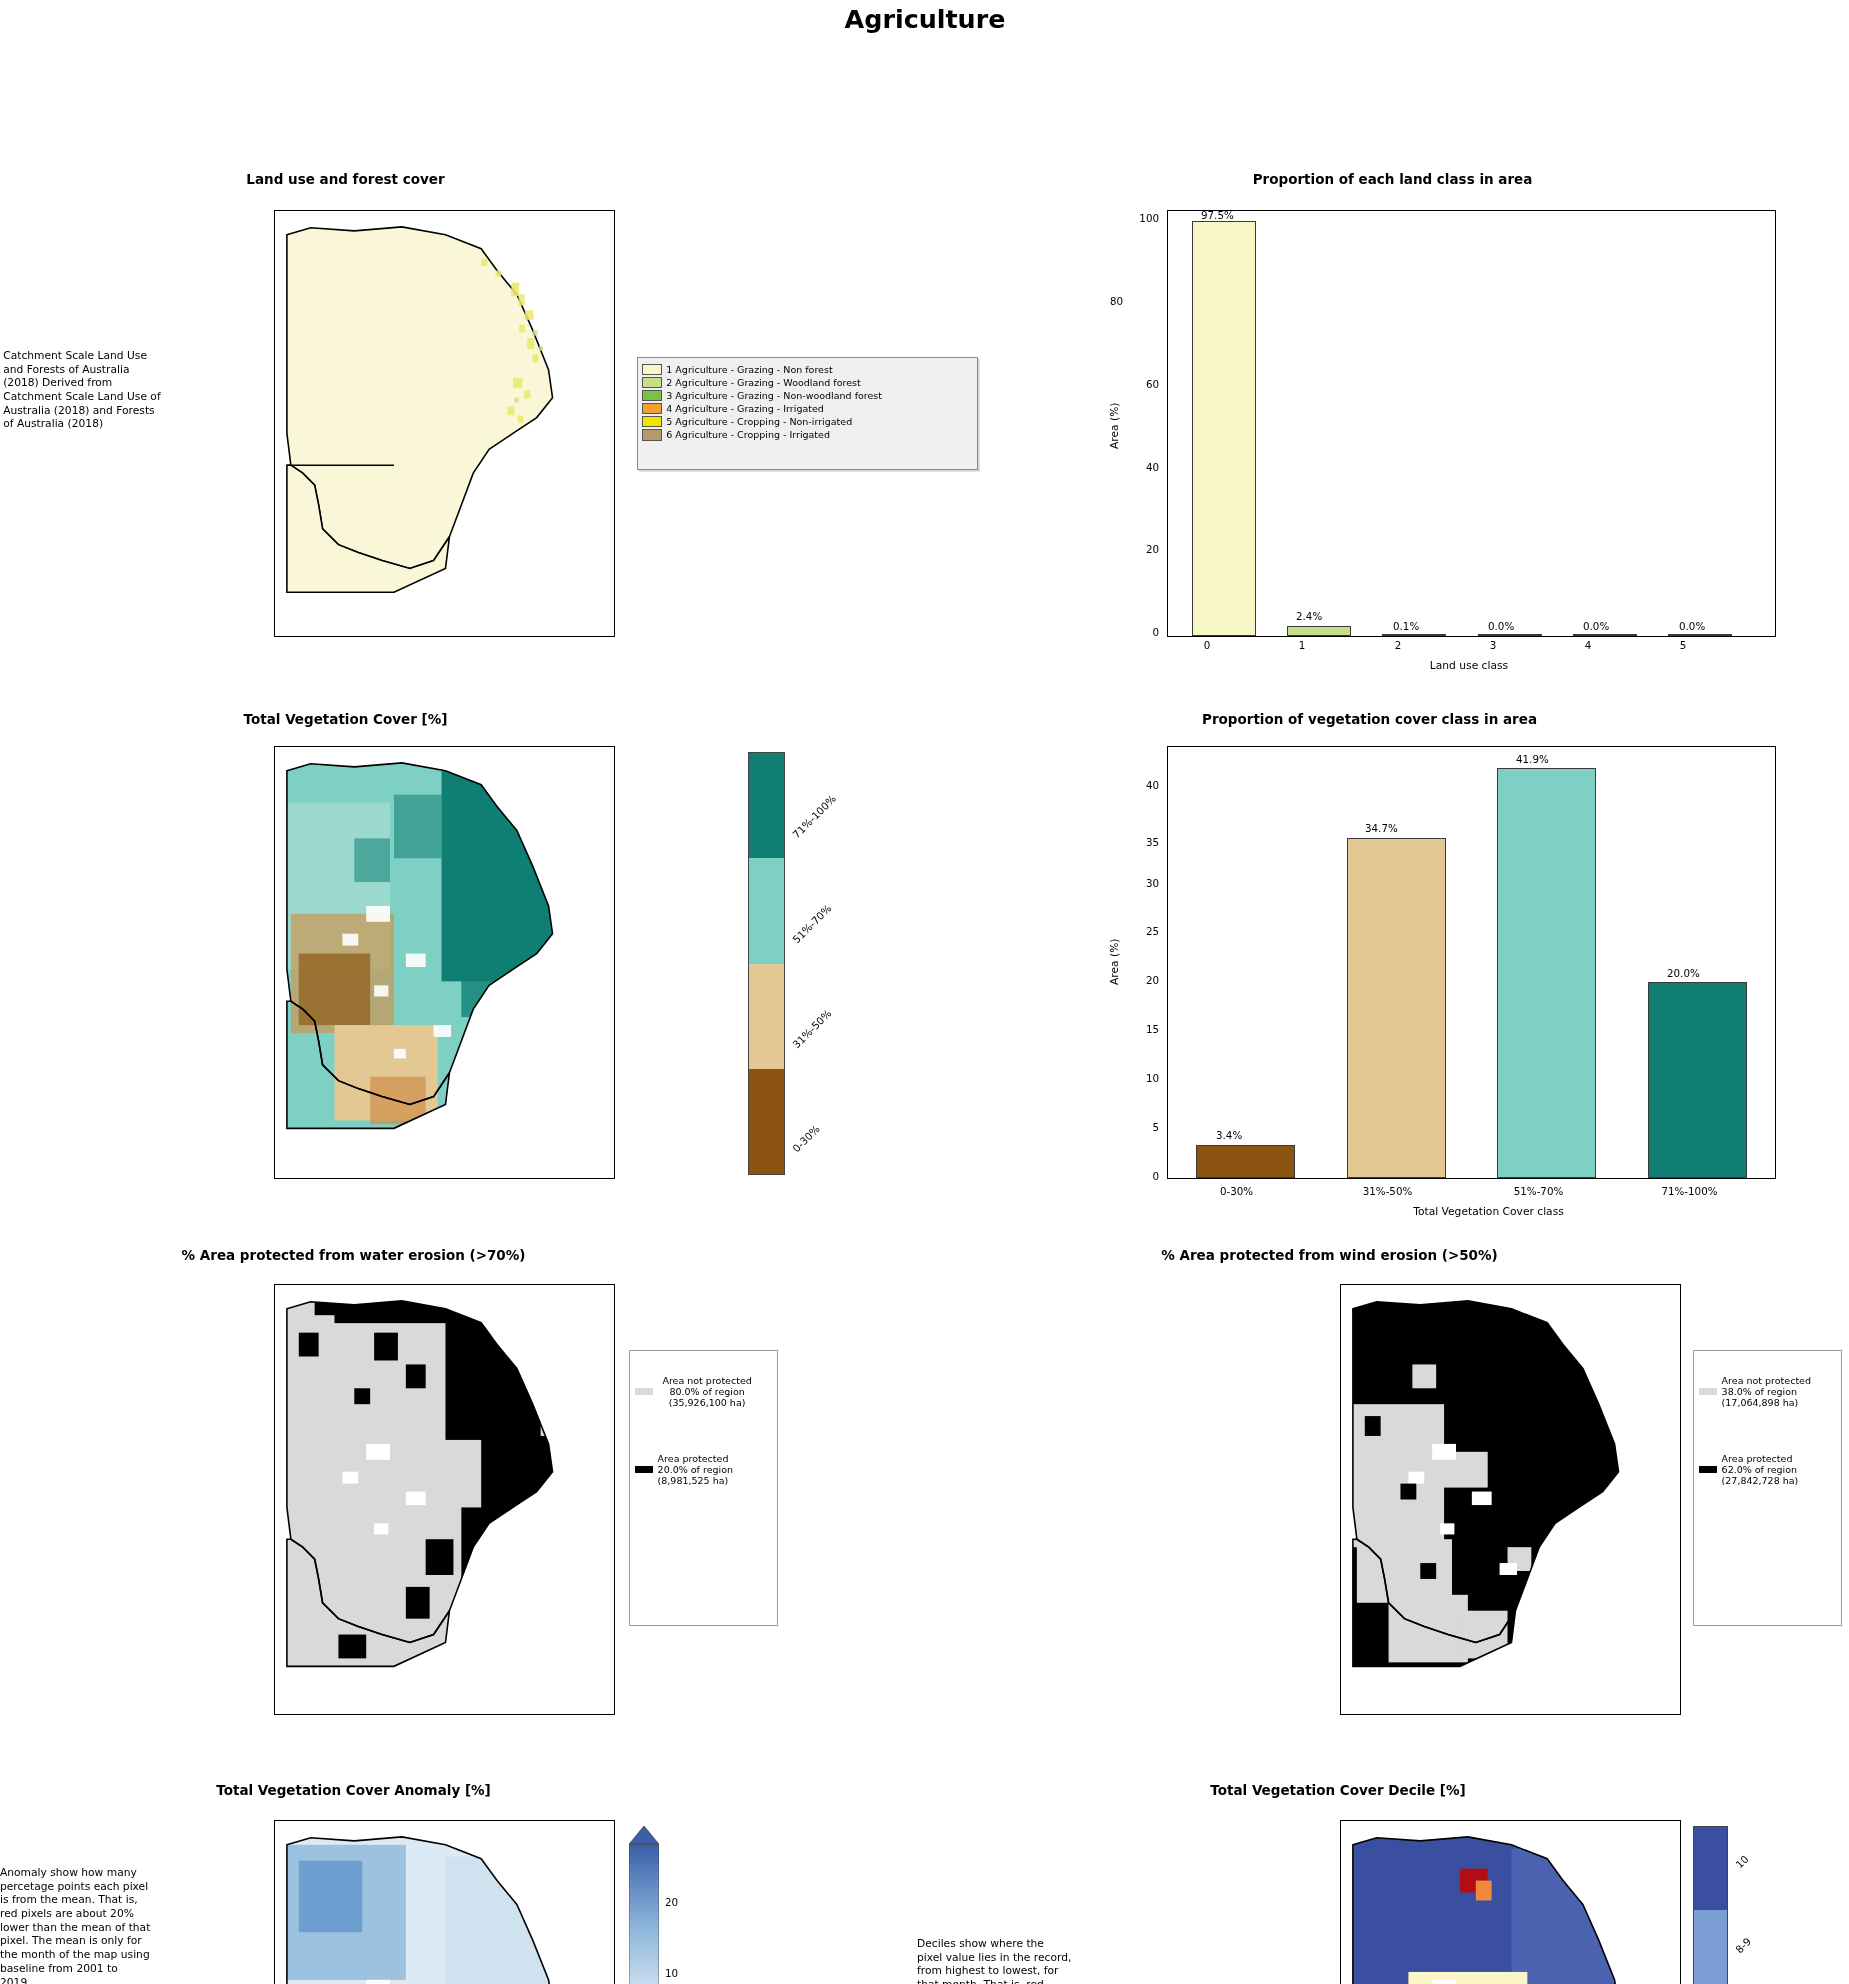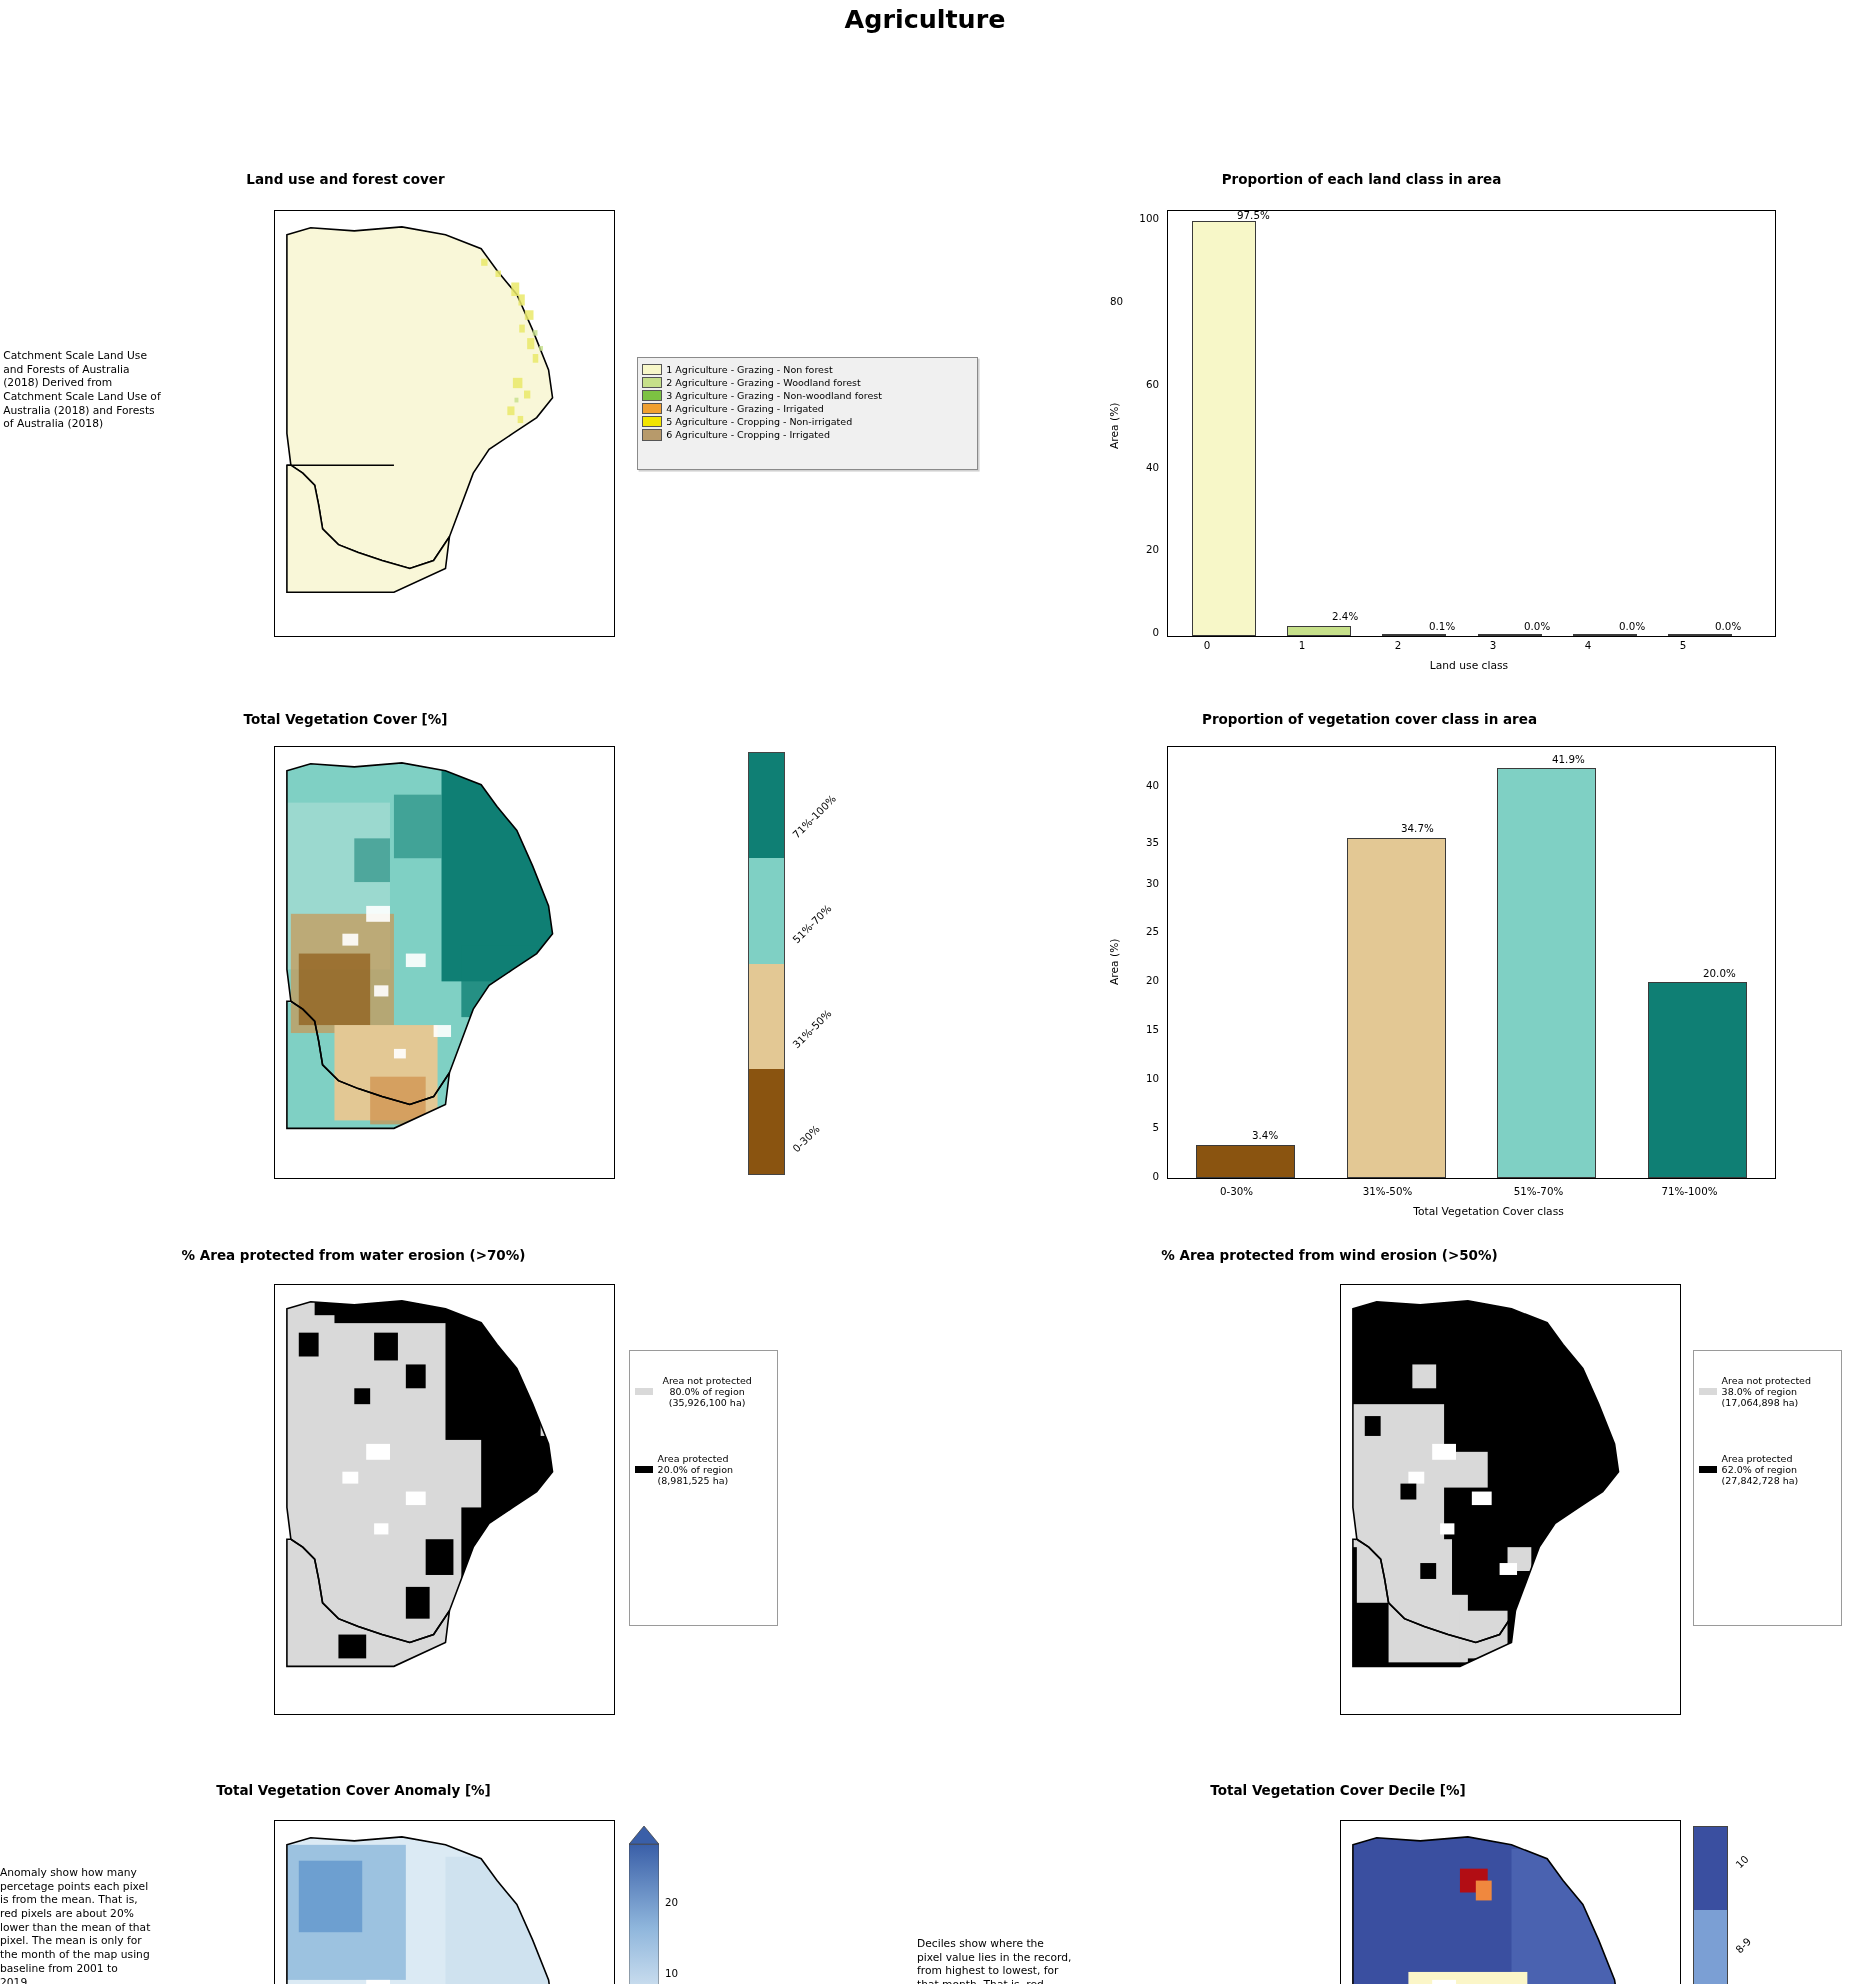--- a/index.html
+++ b/index.html
@@ -16,21 +16,21 @@
   .legendrow{display:flex;align-items:flex-start;margin:1.6px 4px;}
   .swatch{width:17.5px;height:9.5px;border:0.4px solid #555;margin-right:4.8px;flex:none;}
   .legendlabel{font-size:9.5px;white-space:nowrap;}
   .legendbox2{position:absolute;border:0.8px solid #9a9a9a;background:#ffffff;}
   .legendrow2{display:flex;align-items:center;margin:5.6px 4.8px;}
   .swatch2{width:18px;height:7.1px;margin-right:4.8px;flex:none;}
   .legendlabel2{font-size:9.5px;line-height:1.18;}
   
   .axisbox{position:absolute;border:1.2px solid #000;background:#fff;}
   .bar{position:absolute;bottom:0;border:0.8px solid #3a3a3a;box-sizing:border-box;}
-  .barlabel{position:absolute;font-size:10.3px;white-space:nowrap;margin-left:36px;}
+  .barlabel{position:absolute;font-size:10.3px;white-space:nowrap;}
   .ytick{position:absolute;font-size:10.3px;text-align:right;}
   .xtick{position:absolute;font-size:10.3px;text-align:center;}
   .axlabel{position:absolute;font-size:10.7px;text-align:center;}
   .ylabel-rot{position:absolute;font-size:10.7px;transform:rotate(-90deg);transform-origin:left top;white-space:nowrap;}
   
   .cbar{position:absolute;border:0.8px solid #444;}
   .cbarlabel{position:absolute;font-size:10.3px;white-space:nowrap;transform:rotate(-45deg);transform-origin:left top;}
 </style>
 </head>
 <body>
@@ -88,21 +88,21 @@
   <div class="legendrow">
       <span class="swatch" style="background:#f2e500"></span>
       <span class="legendlabel">5 Agriculture - Cropping - Non-irrigated</span>
     </div>
   <div class="legendrow">
       <span class="swatch" style="background:#b79a6b"></span>
       <span class="legendlabel">6 Agriculture - Cropping - Irrigated</span>
     </div>
 </div>
 
-<div class="abs panel-title" style="left:1064px;top:171px;width:595px;">Proportion of each land class in area</div>
+<div class="abs panel-title" style="left:1095px;top:171px;width:595px;">Proportion of each land class in area</div>
 
 <div class="axisbox" style="left:1167px;top:210px;width:607px;height:425px;">
 
   <div class="bar" style="left:24px;width:64px;height:415px;background:#f7f7c8;"></div>
   <div class="bar" style="left:119px;width:64px;height:10.3px;background:#c6e08a;"></div>
   <div class="bar" style="left:214px;width:64px;height:1.2px;background:#7cc242;"></div>
   <div class="bar" style="left:310px;width:64px;height:0.8px;background:#f0a030;"></div>
   <div class="bar" style="left:405px;width:64px;height:0.8px;background:#f2e500;"></div>
   <div class="bar" style="left:500px;width:64px;height:0.8px;background:#b79a6b;"></div>
 

